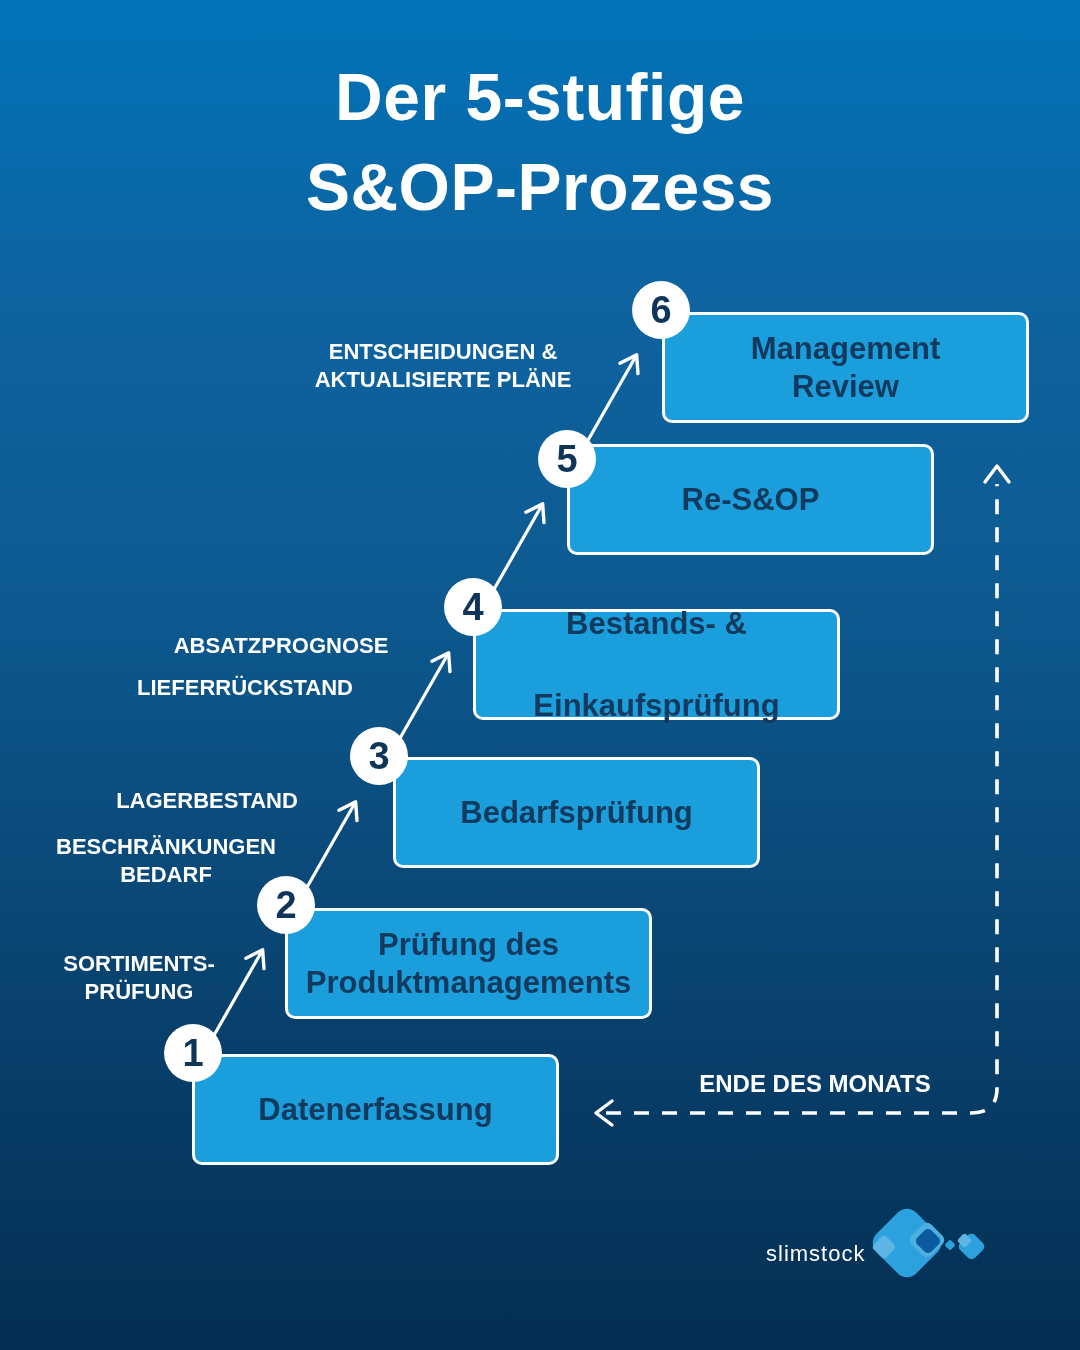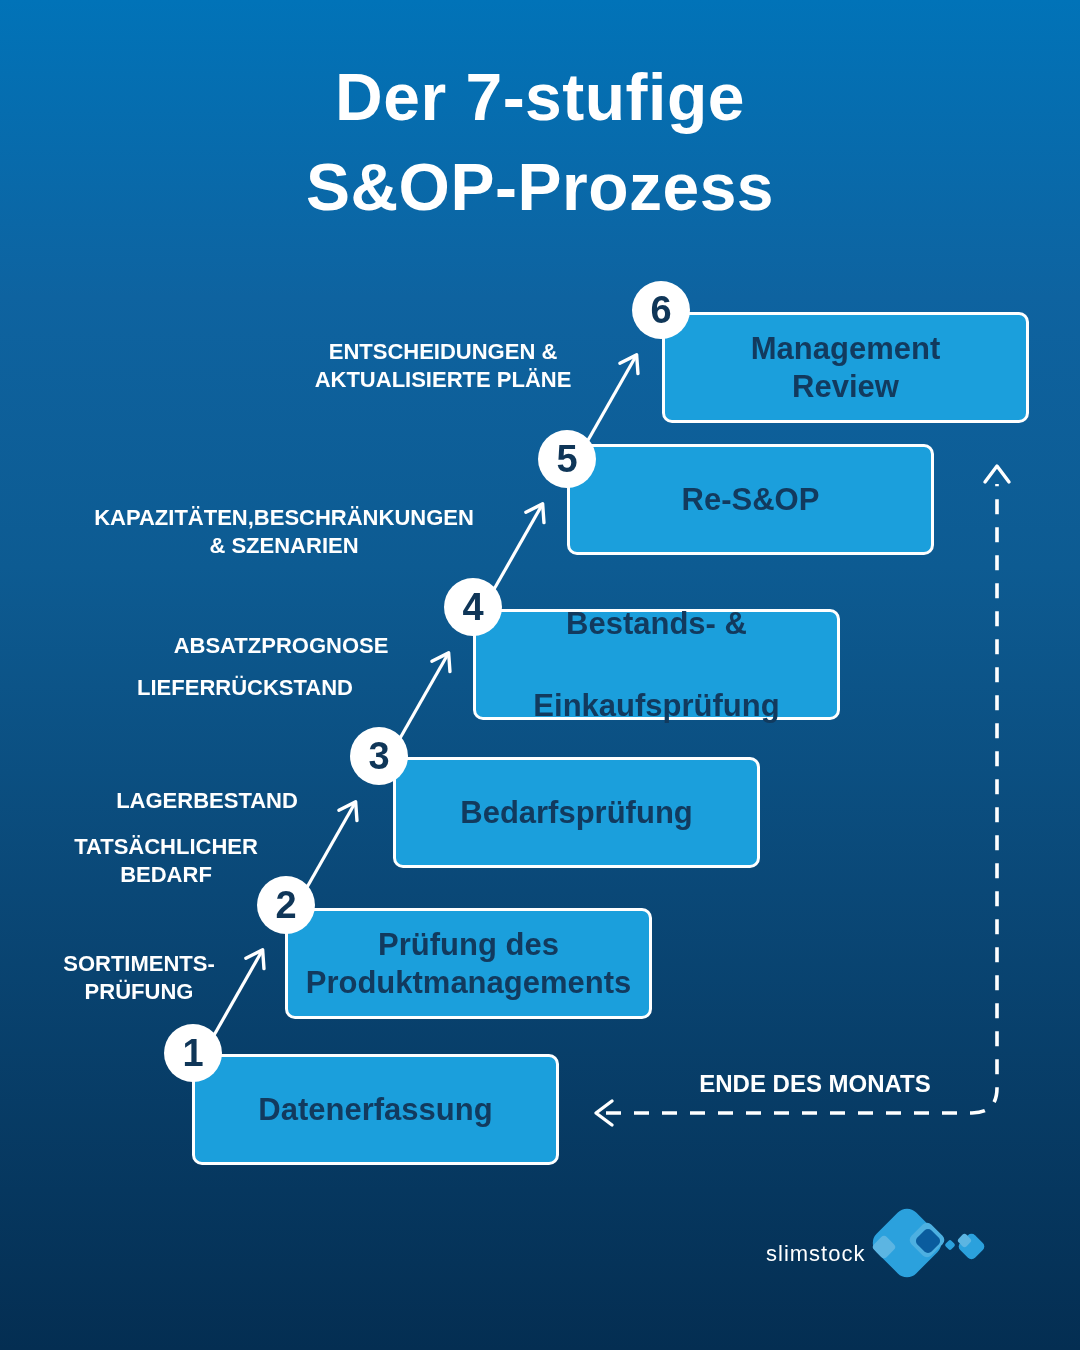--- a/index.html
+++ b/index.html
@@ -87,21 +87,21 @@
   .d-tiny{left:67px;top:29px;width:8px;height:8px;border-radius:2px;background:var(--logo_blue,#2ba1dd);}
   .d-right{left:82px;top:24px;width:21px;height:21px;border-radius:5px;background:var(--logo_blue,#2ba1dd);}
   .d-right-light{left:80px;top:23px;width:11px;height:11px;border-radius:3px;background:var(--logo_light_blue,#5cb5e2);}
 </style>
 </head>
 <body>
 
 <div class="canvas">
 
   <div class="title">
-    <div>Der 7-stufige</div>
+    <div>Der 5-stufige</div>
     <div>S&amp;OP-Prozess</div>
   </div>
 
   <svg class="svg-layer" width="1080" height="1350" viewBox="0 0 1080 1350">
     <defs>
       <marker id="ah" viewBox="0 0 20 20" markerWidth="26" markerHeight="26" refX="15" refY="10" orient="auto" markerUnits="userSpaceOnUse">
         <polyline points="4,2 16,10 4,18" fill="none" stroke="#ffffff" stroke-width="2.6" stroke-linecap="round" stroke-linejoin="round"></polyline>
       </marker>
     </defs>
     <line class="arrow-line" x1="213" y1="1037" x2="262" y2="951" marker-end="url(#ah)"></line>
@@ -148,35 +148,31 @@
   <div class="step-box box-6">
     <div>Management</div>
     <div>Review</div>
   </div>
   <div class="step-circle circle-6">6</div>
 
   <div class="side-label lbl-entscheidungen">
     <div>ENTSCHEIDUNGEN &amp;</div>
     <div>AKTUALISIERTE PLÄNE</div>
   </div>
-  <div class="side-label lbl-kapazitaeten">
-    <div>KAPAZITÄTEN,BESCHRÄNKUNGEN</div>
-    <div>&amp; SZENARIEN</div>
-  </div>
   <div class="side-label lbl-absatzprognose">
     <div>ABSATZPROGNOSE</div>
   </div>
   <div class="side-label lbl-lieferrueckstand">
     <div>LIEFERRÜCKSTAND</div>
   </div>
   <div class="side-label lbl-lagerbestand">
     <div>LAGERBESTAND</div>
   </div>
   <div class="side-label lbl-tatsaechlicher">
-    <div>TATSÄCHLICHER</div>
+    <div>BESCHRÄNKUNGEN</div>
     <div>BEDARF</div>
   </div>
   <div class="side-label lbl-sortiments">
     <div>SORTIMENTS-</div>
     <div>PRÜFUNG</div>
   </div>
 
   <div class="side-label lbl-ende">ENDE DES MONATS</div>
 
   <div class="logo">

